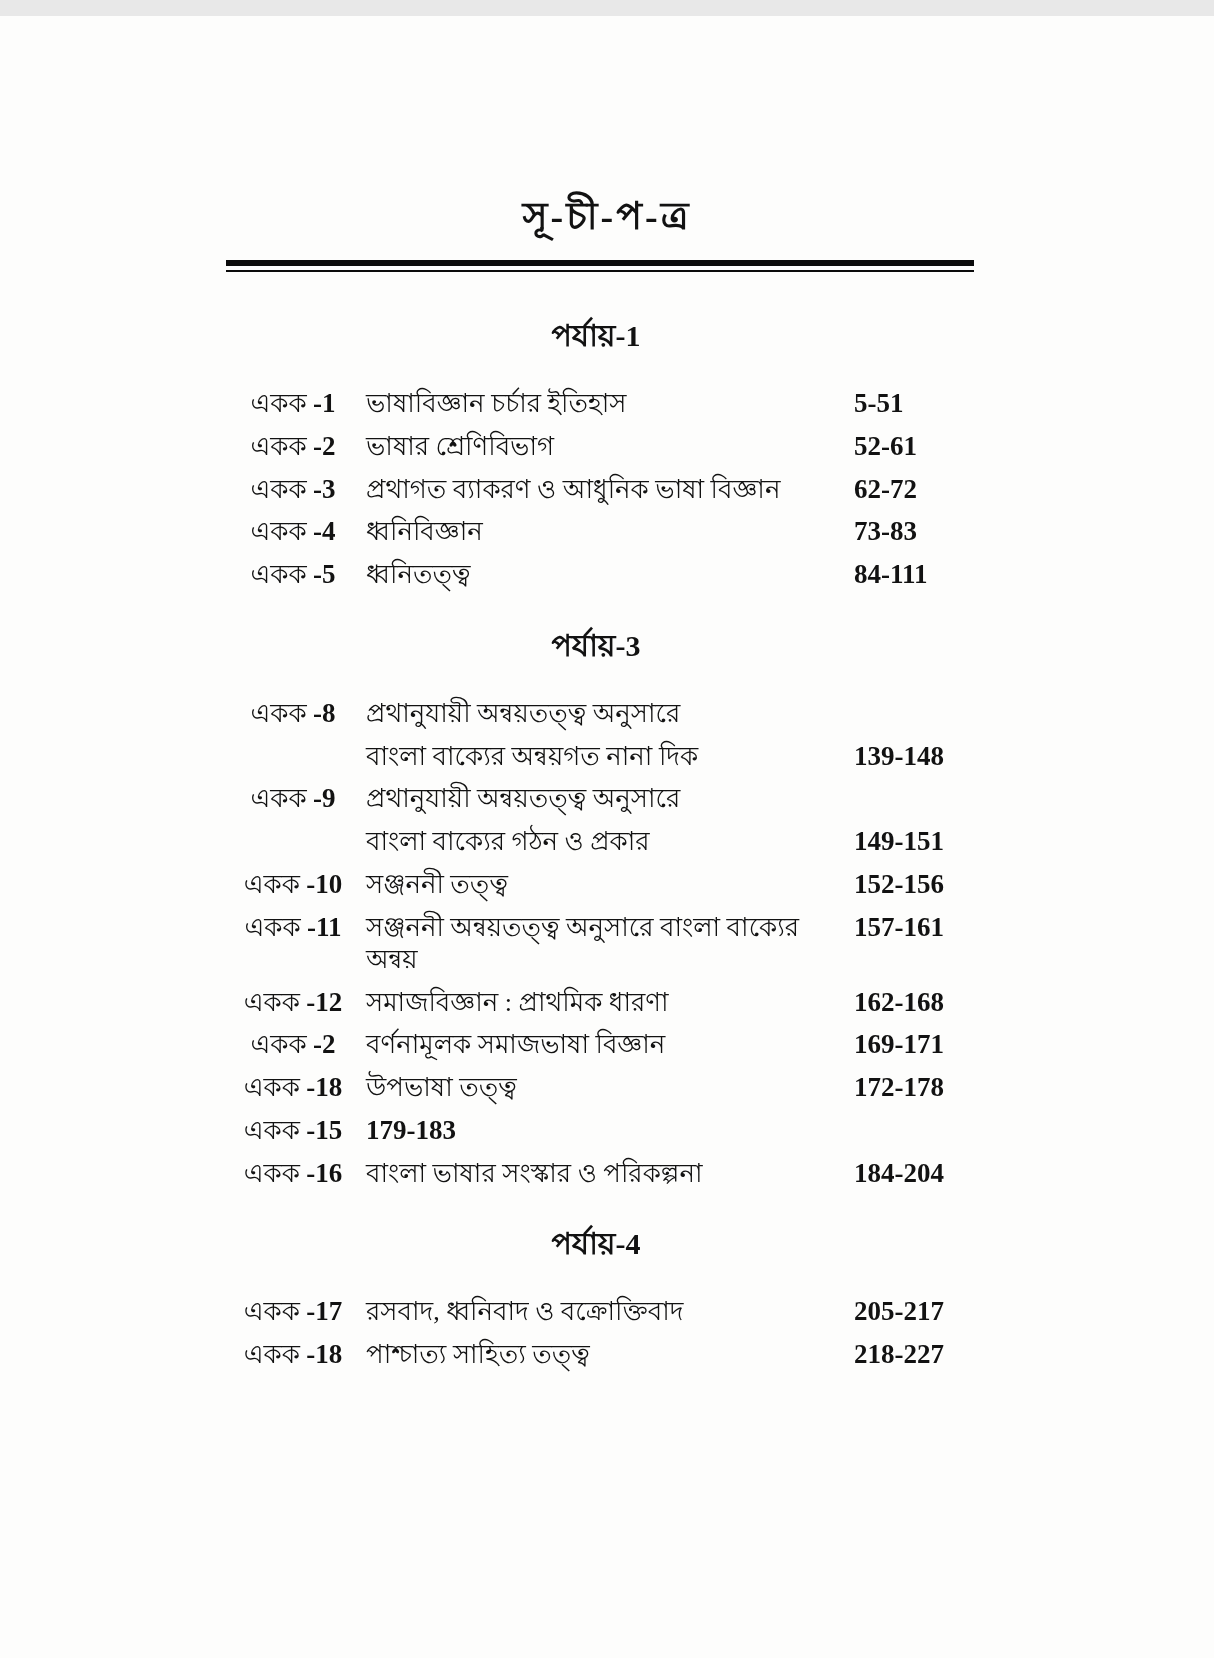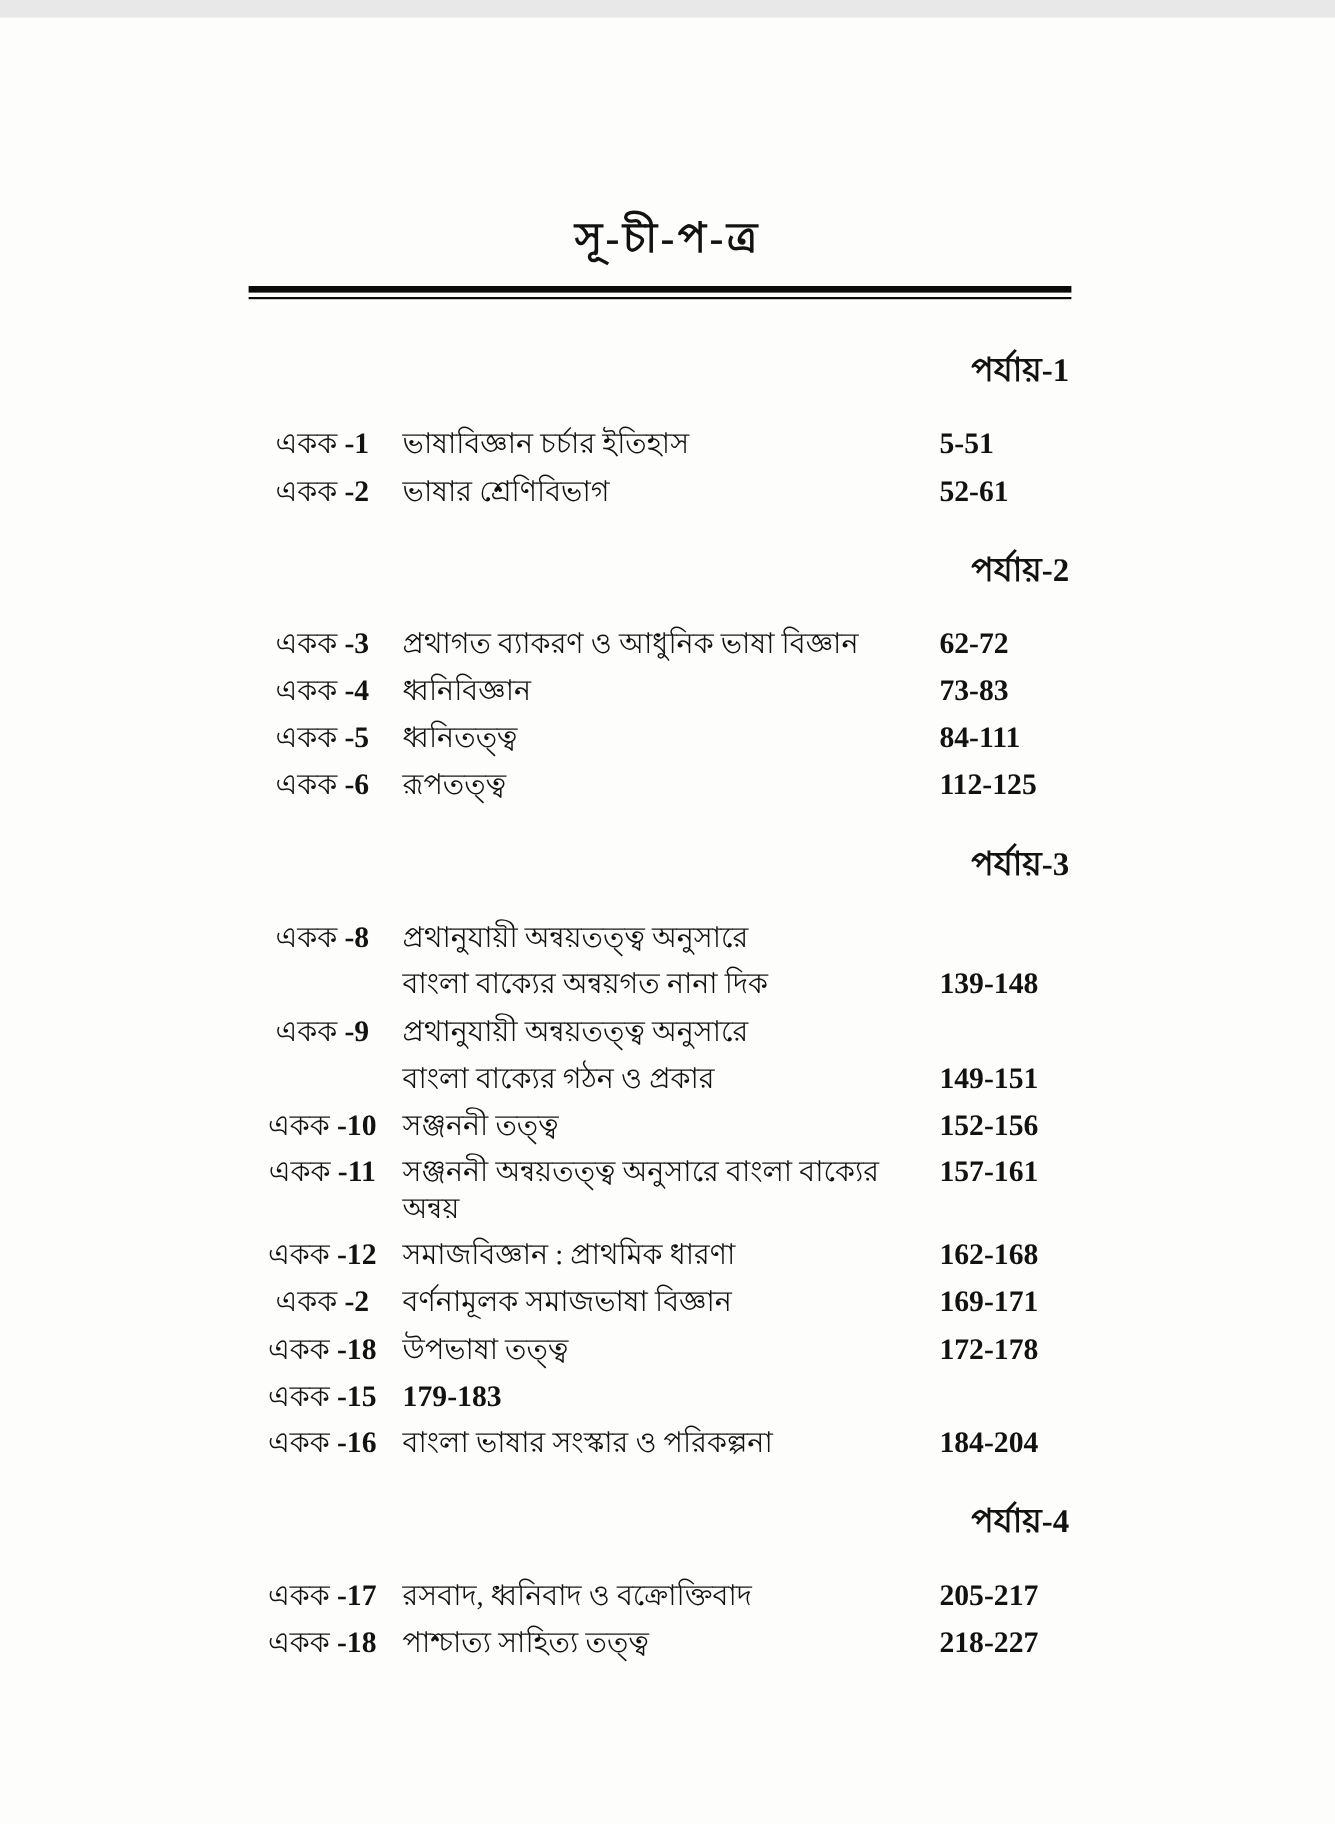--- a/index.html
+++ b/index.html
@@ -36,21 +36,21 @@
     border-top: 6px solid #0b0b0b;
     border-bottom: 2px solid #0b0b0b;
   }
   .content {
     position: absolute;
     top: 282px;
     left: 220px;
     width: 752px;
   }
   .section-heading {
-    text-align: right;
+    text-align: center;
     font-size: 30px;
     font-weight: bold;
     margin: 30px 0 24px 0;
   }
   .section-heading.first {
     margin-top: 14px;
   }
   .toc-row {
     display: flex;
     align-items: baseline;
@@ -96,45 +96,39 @@
       <span class="rtitle">ভাষাবিজ্ঞান চর্চার ইতিহাস</span>
       <span class="pages">5-51</span>
     </div>
 
     <div class="toc-row">
       <span class="unit"><span>একক</span> <span class="num">-2</span></span>
       <span class="rtitle">ভাষার শ্রেণিবিভাগ</span>
       <span class="pages">52-61</span>
     </div>
 
-    <div class="section-heading">পর্যায়-2</div>
 
     <div class="toc-row">
       <span class="unit"><span>একক</span> <span class="num">-3</span></span>
       <span class="rtitle">প্রথাগত ব্যাকরণ ও আধুনিক ভাষা বিজ্ঞান</span>
       <span class="pages">62-72</span>
     </div>
 
     <div class="toc-row">
       <span class="unit"><span>একক</span> <span class="num">-4</span></span>
       <span class="rtitle">ধ্বনিবিজ্ঞান</span>
       <span class="pages">73-83</span>
     </div>
 
     <div class="toc-row">
       <span class="unit"><span>একক</span> <span class="num">-5</span></span>
       <span class="rtitle">ধ্বনিতত্ত্ব</span>
       <span class="pages">84-111</span>
     </div>
 
-    <div class="toc-row">
-      <span class="unit"><span>একক</span> <span class="num">-6</span></span>
-      <span class="rtitle">রূপতত্ত্ব</span>
-      <span class="pages">112-125</span>
-    </div>
 
     <div class="section-heading">পর্যায়-3</div>
 
 
     <div class="toc-row">
       <span class="unit"><span>একক</span> <span class="num">-8</span></span>
       <span class="rtitle">প্রথানুযায়ী অন্বয়তত্ত্ব অনুসারে</span>
       <span class="pages"></span>
     </div>
     <div class="toc-row">

